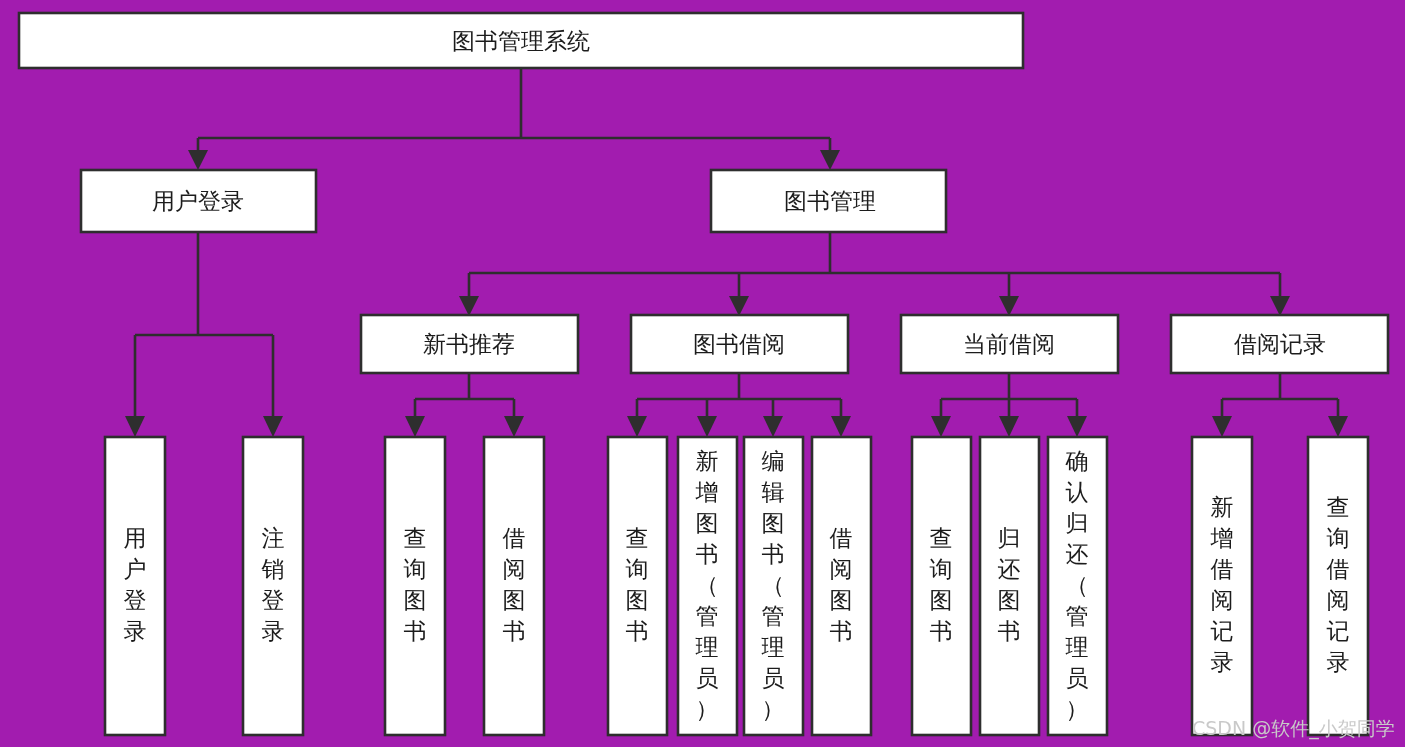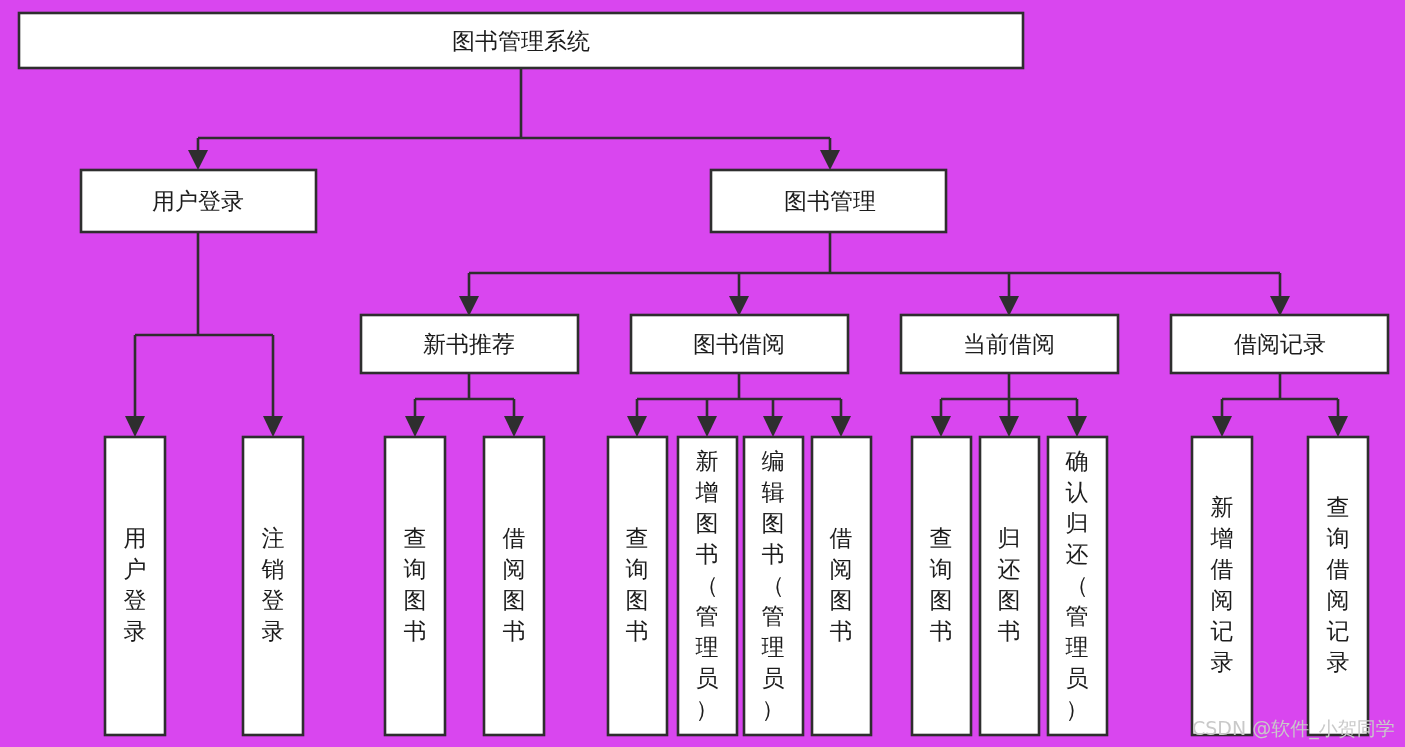--- a/index.html
+++ b/index.html
@@ -8,21 +8,21 @@
     padding: 0;
     background: #ffffff;
   }
   body {
     font-family: "DejaVu Sans", "Liberation Sans", sans-serif;
   }
   #diagram-root {
     position: relative;
     width: 1405px;
     height: 747px;
-    background: #d946ef;
+    background: #a21caf;
     overflow: hidden;
   }
   svg.diagram-canvas {
     position: absolute;
     left: 0;
     top: 0;
     width: 1405px;
     height: 747px;
   }
   .node-box {

